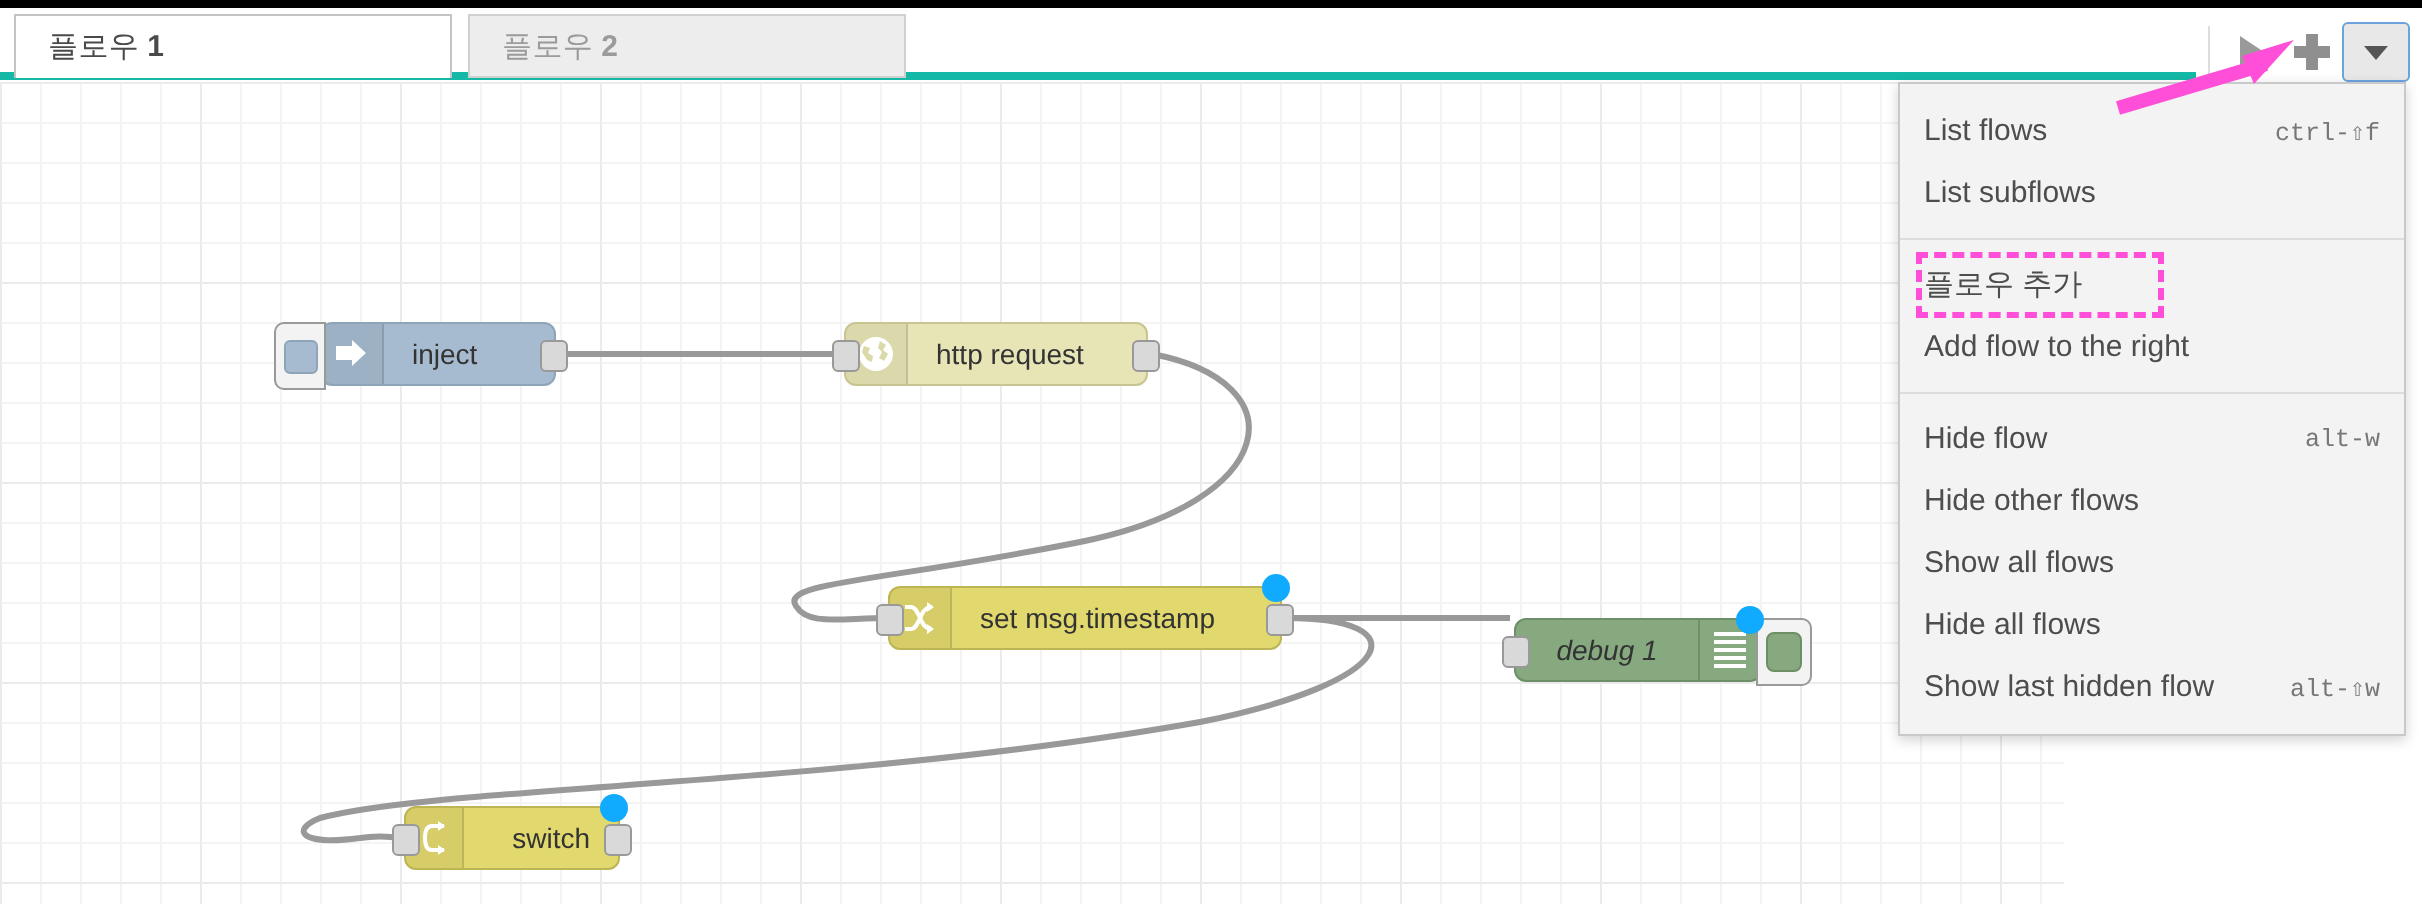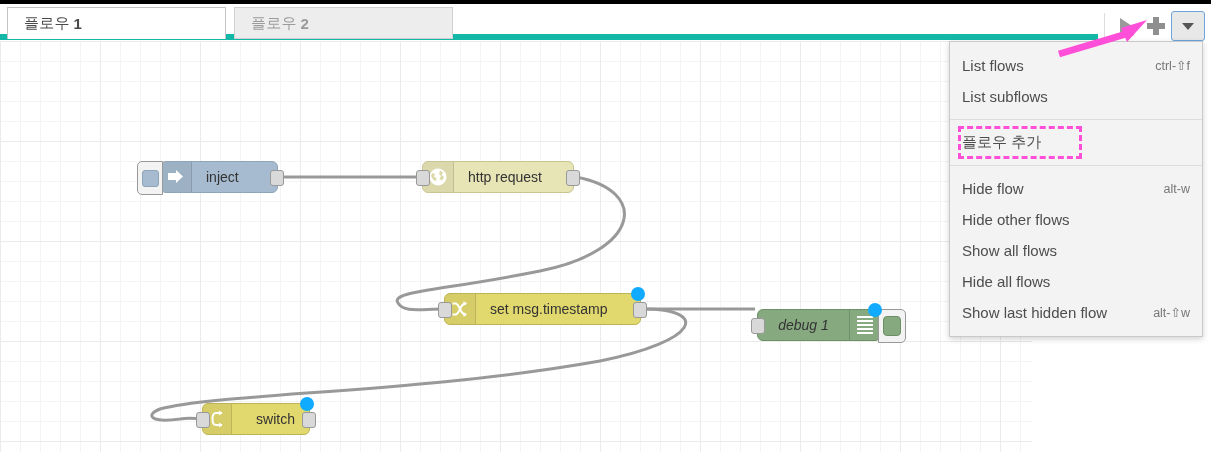--- a/index.html
+++ b/index.html
@@ -22,21 +22,21 @@
     width: 1211px; height: 4px;
     background: #000;
   }
 
   
   .tabbar {
     position: absolute;
     left: 0; top: 4px;
     width: 1211px; height: 36px;
     background: #ffffff;
-    border-bottom: 6px solid #14b8a6;
+    border-bottom: 4px solid #14b8a6;
     box-sizing: border-box;
   }
   .tab {
     position: absolute;
     top: 3px;
     height: 32px;
     box-sizing: border-box;
     display: flex;
     align-items: center;
     padding-left: 16px;
@@ -228,21 +228,21 @@
     align-items: center;
     height: 31px;
     padding: 0 12px 0 12px;
     font-size: 15px;
     color: #4d4d4d;
     cursor: pointer;
     white-space: nowrap;
   }
   .mi .key {
     margin-left: auto;
-    font-family: Liberation Sans, sans-serif;
+    font-family: Liberation Mono, monospace;
     font-size: 12.5px;
     color: #777;
   }
   .mi.hl {
     outline: 3px dashed #ff4fd8;
     outline-offset: -2px;
     width: 122px;
     margin-left: 9px;
     padding-left: 3px;
     box-sizing: border-box;
@@ -378,20 +378,24 @@
   <div class="mi">
     <span>List subflows</span>
     <span class="key"></span>
   </div>
 
   <div class="msep"></div>
 
   <div class="mi hl">
     <span>플로우 추가</span>
   </div>
+  <div class="mi">
+    <span>Add flow to the right</span>
+    <span class="key"></span>
+  </div>
 
   <div class="msep"></div>
 
   <div class="mi">
     <span>Hide flow</span>
     <span class="key">alt-w</span>
   </div>
   <div class="mi">
     <span>Hide other flows</span>
     <span class="key"></span>

